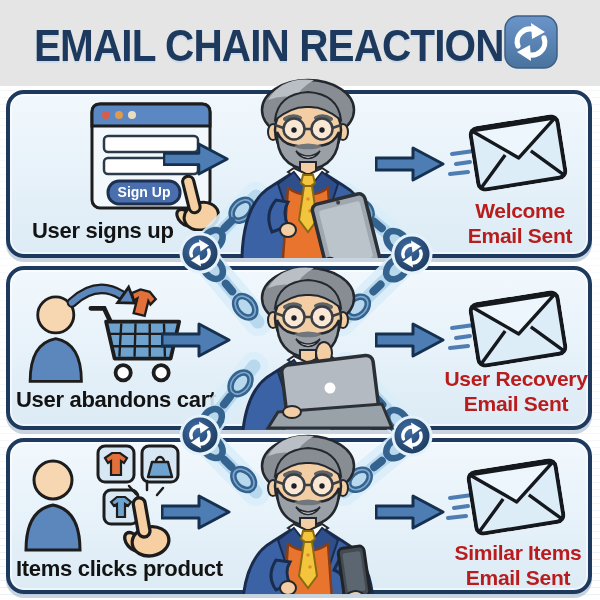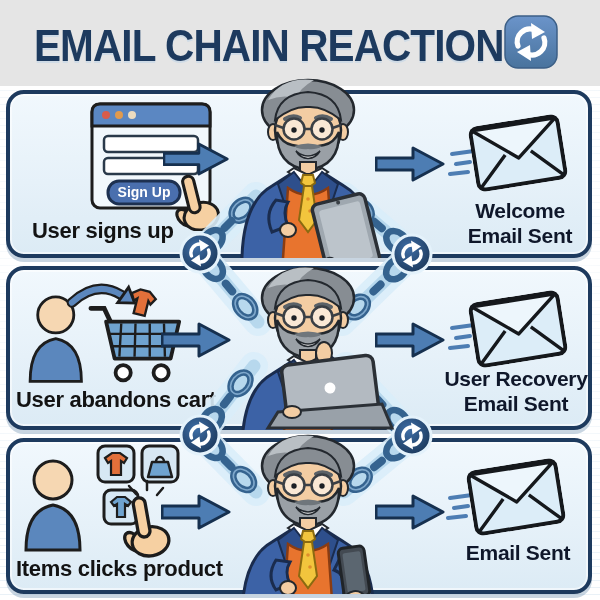--- a/index.html
+++ b/index.html
@@ -26,21 +26,21 @@
   }
   #panel-1{top:90px;height:160px;}
   #panel-2{top:266px;height:156px;}
   #panel-3{top:438px;height:148px;}
   .abs{position:absolute;}
   .step-label{
     position:absolute;font-size:22px;font-weight:bold;color:#131313;
     letter-spacing:-.3px;white-space:nowrap;
   }
   .email-label{
-    position:absolute;font-size:21px;font-weight:bold;color:#0f172a;
+    position:absolute;font-size:21px;font-weight:bold;color:#b91c1c;
     text-align:center;line-height:25px;letter-spacing:-.3px;
   }
   .chains{position:absolute;left:0;top:0;z-index:3;}
   .panel{z-index:1;}
   .panel-item{z-index:2;}
   .man-clip{position:absolute;left:220px;width:176px;overflow:hidden;z-index:4;}
   #man-1{top:72px;height:186px;}
   #man-2{top:260px;height:170px;}
   #man-3{top:428px;height:166px;}
   .envelope-wrap{transform:rotate(-9deg);}
@@ -351,20 +351,21 @@
   </svg>
 <svg class="abs panel-item" style="left:446px;top:492px" width="34" height="34" viewBox="0 0 34 34">
     <use href="#speedlines"></use>
   </svg>
 <div class="abs panel-item envelope-wrap" style="left:470px;top:464px">
   <svg width="92" height="66" viewBox="0 0 92 66">
       <use href="#envelope"></use>
     </svg>
 </div>
 <div class="email-label panel-item" style="left:438px;top:540px;width:160px">
+  <div>Similar Items</div>
   <div>Email Sent</div>
 </div>
 <div class="step-label panel-item" style="left:16px;top:556px">Items clicks product</div>
 
 <div class="man-clip" id="man-1">
   <svg width="176" height="200" viewBox="0 0 176 200">
     <use href="#man"></use>
     <path d="M120,128 Q146,136 142,162 Q138,172 126,170 L110,152 Z" fill="#3c62a6" stroke="#1a2c4e" stroke-width="3"></path>
     <path d="M56,128 Q44,142 52,160 L68,154 Q62,140 68,130 Z" fill="#3c62a6" stroke="#1a2c4e" stroke-width="3"></path>
     <g transform="translate(126,162) rotate(-14)">

